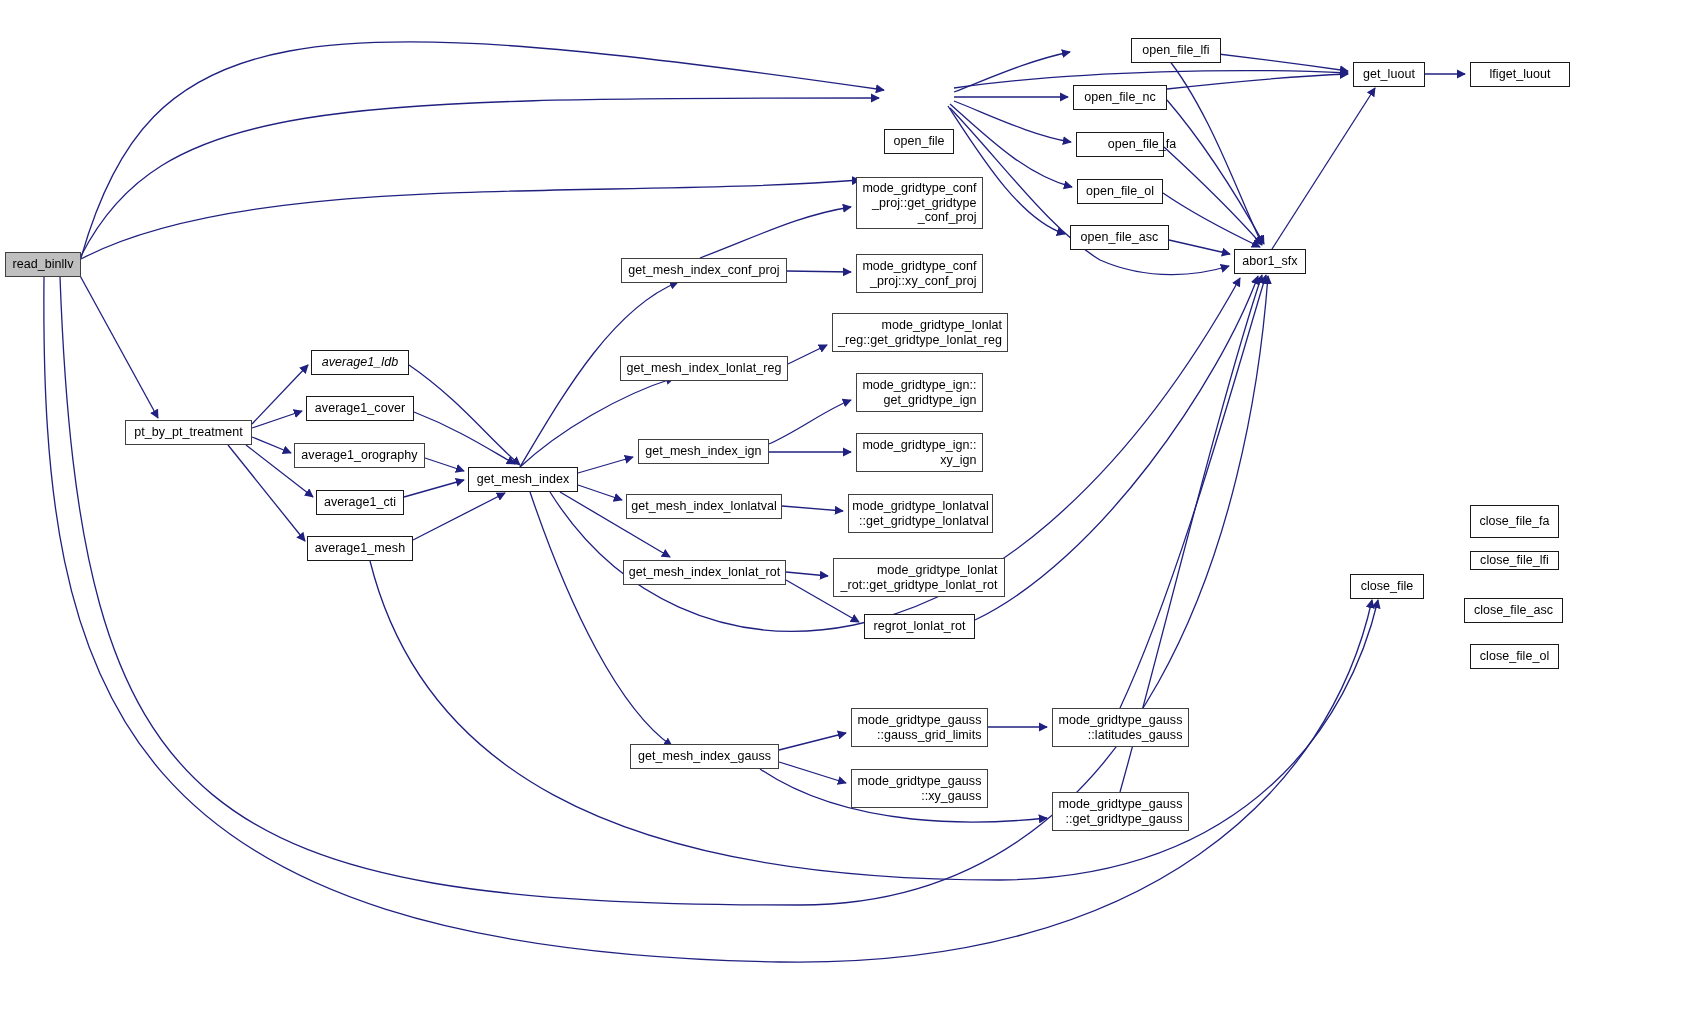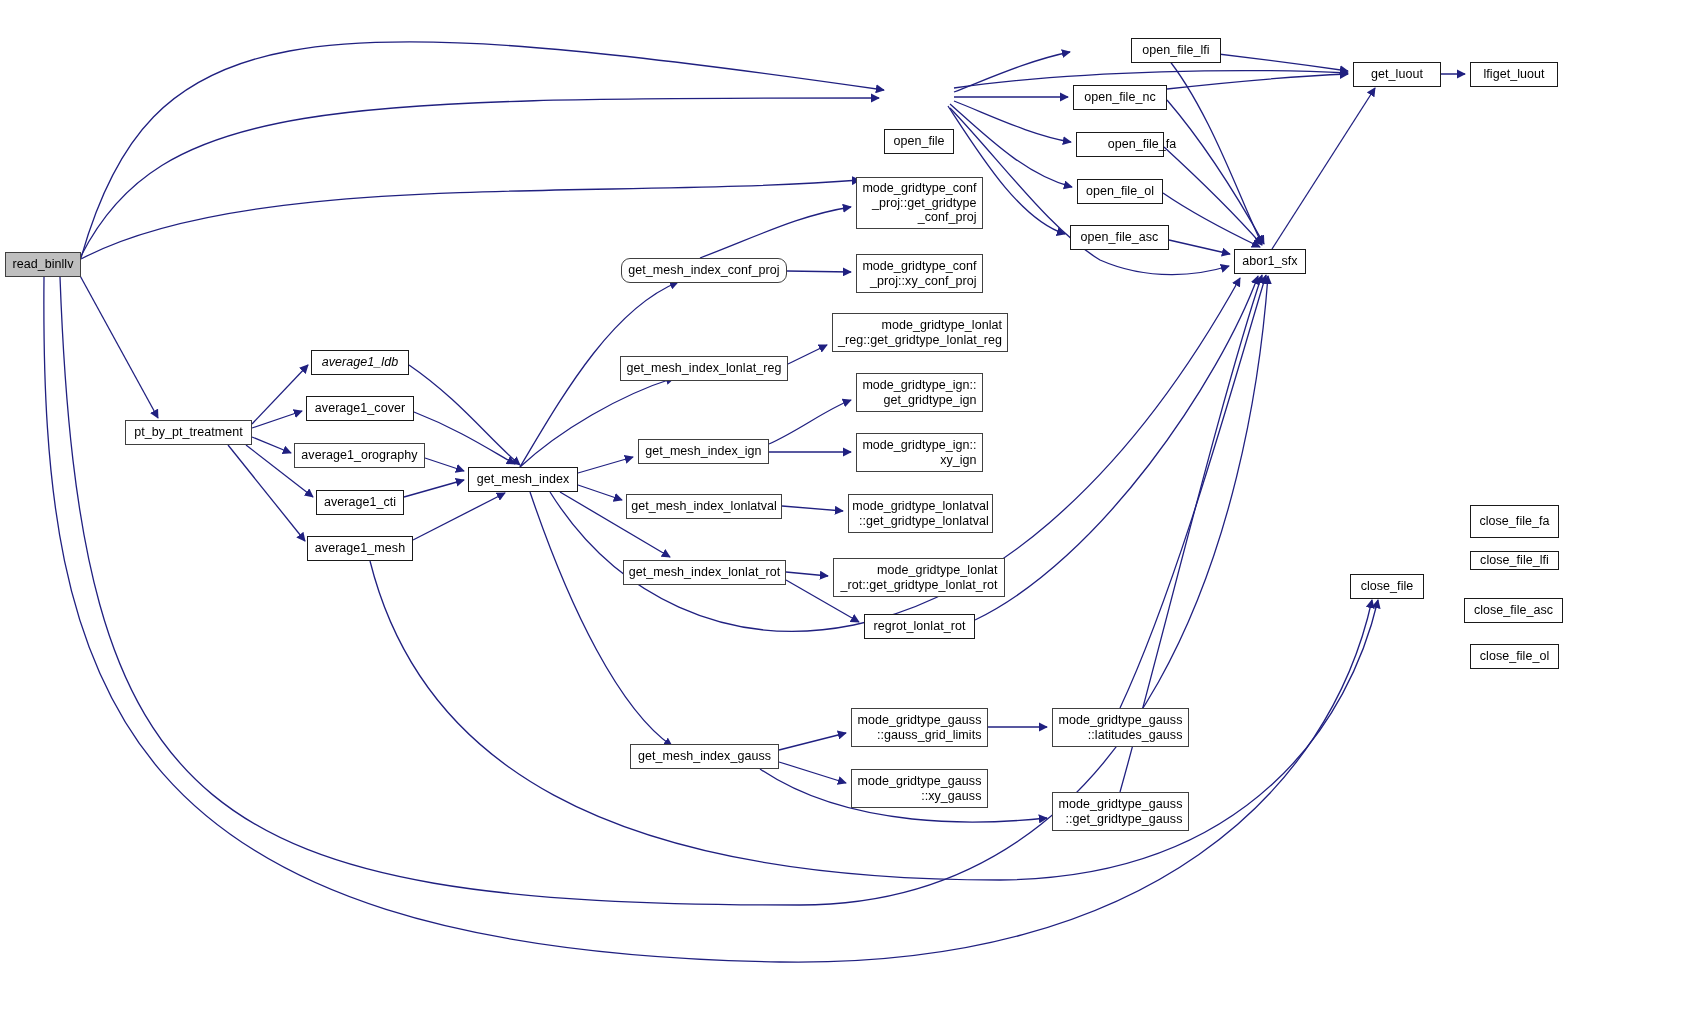--- a/index.html
+++ b/index.html
@@ -120,21 +120,21 @@
   </svg>
   <div id="nodes">
       <div class="node root" style="left: 5px; top: 252px; width: 76px; height: 25px;">read_binllv</div>
       <div class="node thick" style="left: 125px; top: 420px; width: 127px; height: 25px;">pt_by_pt_treatment</div>
       <div class="node" style="left: 311px; top: 350px; width: 98px; height: 25px; font-style: italic;">average1_ldb</div>
       <div class="node" style="left: 306px; top: 396px; width: 108px; height: 25px;">average1_cover</div>
       <div class="node thick" style="left: 294px; top: 443px; width: 131px; height: 25px;">average1_orography</div>
       <div class="node" style="left: 316px; top: 490px; width: 88px; height: 25px;">average1_cti</div>
       <div class="node" style="left: 307px; top: 536px; width: 106px; height: 25px;">average1_mesh</div>
       <div class="node" style="left: 468px; top: 467px; width: 110px; height: 25px;">get_mesh_index</div>
-      <div class="node thick" style="left: 621px; top: 258px; width: 166px; height: 25px; border-radius: 9px;">get_mesh_index_conf_proj</div>
+      <div class="node thick" style="left: 621px; top: 258px; width: 166px; height: 25px;">get_mesh_index_conf_proj</div>
       <div class="node thick" style="left: 620px; top: 356px; width: 168px; height: 25px;">get_mesh_index_lonlat_reg</div>
       <div class="node thick" style="left: 638px; top: 439px; width: 131px; height: 25px;">get_mesh_index_ign</div>
       <div class="node thick" style="left: 626px; top: 494px; width: 156px; height: 25px;">get_mesh_index_lonlatval</div>
       <div class="node thick" style="left: 623px; top: 560px; width: 163px; height: 25px;">get_mesh_index_lonlat_rot</div>
       <div class="node thick" style="left: 630px; top: 744px; width: 149px; height: 25px;">get_mesh_index_gauss</div>
       <div class="node thick" style="left: 856px; top: 177px; width: 127px; height: 52px;">mode_gridtype_conf
 _proj::get_gridtype
 _conf_proj</div>
       <div class="node thick" style="left: 856px; top: 254px; width: 127px; height: 39px;">mode_gridtype_conf
 _proj::xy_conf_proj</div>
@@ -157,21 +157,21 @@
 ::latitudes_gauss</div>
       <div class="node thick" style="left: 1052px; top: 792px; width: 137px; height: 39px;">mode_gridtype_gauss
 ::get_gridtype_gauss</div>
       <div class="node" style="left: 884px; top: 85px; width: 70px; height: 25px; margin-top: 44px;">open_file</div>
       <div class="node" style="left: 1131px; top: 38px; width: 90px; height: 25px;">open_file_lfi</div>
       <div class="node" style="left: 1073px; top: 85px; width: 94px; height: 25px;">open_file_nc</div>
       <div class="node" style="left: 1076px; top: 132px; width: 88px; height: 25px; padding-left: 47px;">open_file_fa</div>
       <div class="node" style="left: 1077px; top: 179px; width: 86px; height: 25px;">open_file_ol</div>
       <div class="node" style="left: 1070px; top: 225px; width: 99px; height: 25px; text-align: center;">open_file_asc</div>
       <div class="node" style="left: 1234px; top: 249px; width: 72px; height: 25px;">abor1_sfx</div>
-      <div class="node" style="left: 1353px; top: 62px; width: 88px; height: 25px;">get_luout</div>
-      <div class="node" style="left: 1470px; top: 62px; width: 88px; height: 25px;">lfiget_luout</div>
+      <div class="node" style="left: 1353px; top: 62px; width: 72px; height: 25px;">get_luout</div>
+      <div class="node" style="left: 1470px; top: 62px; width: 100px; height: 25px;">lfiget_luout</div>
       <div class="node" style="left: 1350px; top: 574px; width: 74px; height: 25px;">close_file</div>
       <div class="node" style="left: 1470px; top: 505px; width: 89px; height: 33px;">close_file_fa</div>
       <div class="node" style="left: 1470px; top: 551px; width: 89px; height: 19px;">close_file_lfi</div>
       <div class="node" style="left: 1464px; top: 598px; width: 99px; height: 25px;">close_file_asc</div>
       <div class="node" style="left: 1470px; top: 644px; width: 89px; height: 25px;">close_file_ol</div>
     </div>
 </div>
 
 </body></html>

